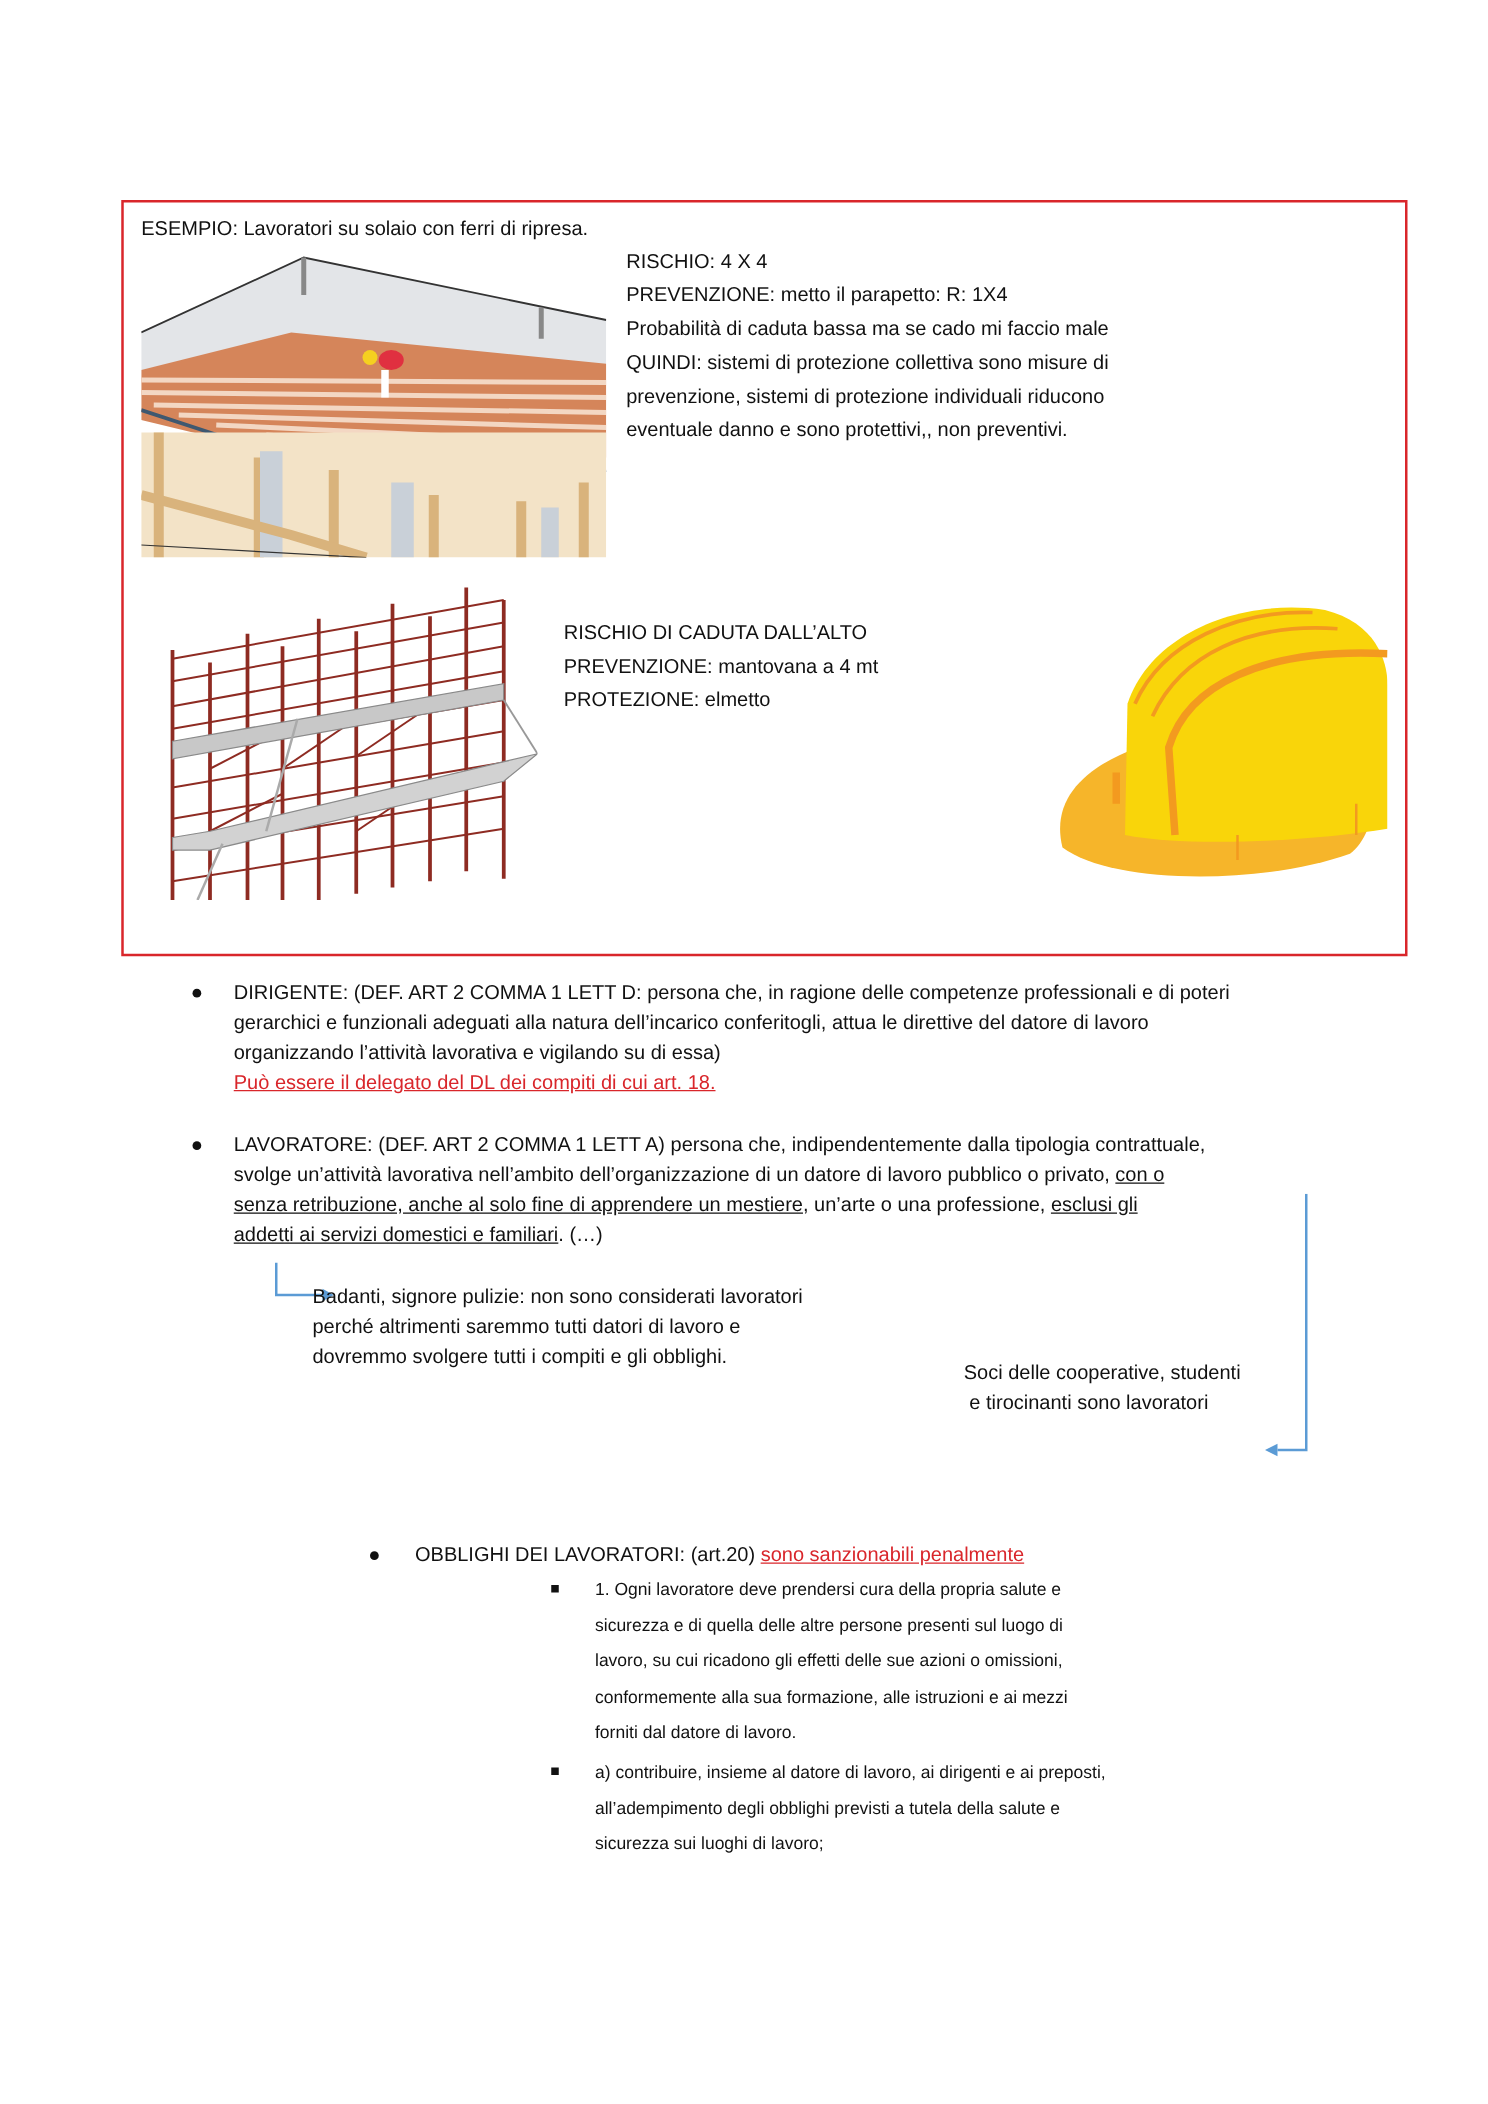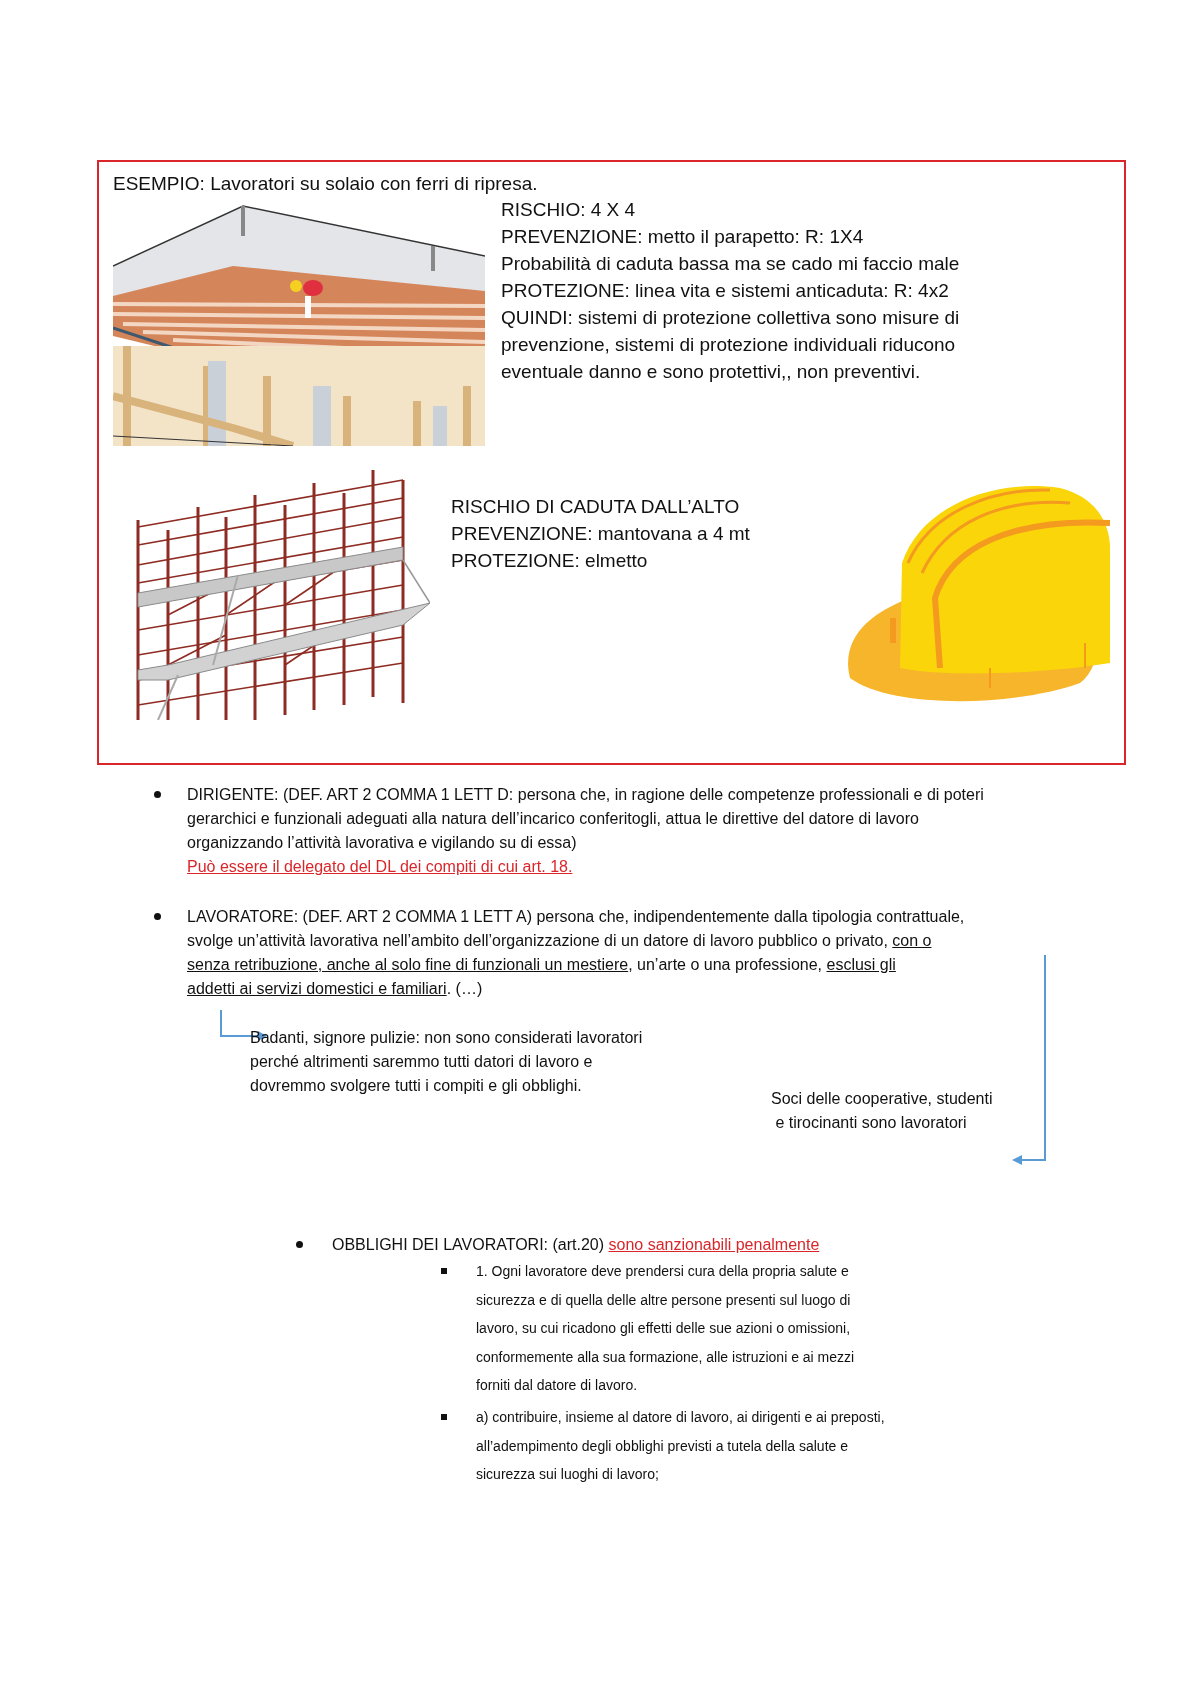--- a/index.html
+++ b/index.html
@@ -1,21 +1,21 @@
 <!DOCTYPE html>
 <html><head>
 <meta charset="utf-8">
 <style>
   html, body { margin: 0; padding: 0; background: #ffffff; }
   body { width: 1190px; height: 1683px; position: relative; overflow: hidden;
          font-family: "Liberation Sans", "DejaVu Sans", sans-serif; color: #111; }
   .abs { position: absolute; }
   .frame { position: absolute; left: 97px; top: 160px; width: 1029px; height: 605px;
            border: 2px solid #d9262b; box-sizing: border-box; }
-  .t18 { font-size: 19px; line-height: 27px; white-space: nowrap; }
+  .t18 { font-size: 16px; line-height: 27px; white-space: nowrap; }
   .t16 { font-size: 16px; line-height: 24px; white-space: nowrap; }
   .t19 { font-size: 14px; line-height: 28.5px; white-space: nowrap; }
   .red { color: #d9262b; }
   .u { text-decoration: underline; }
   .bullet { position: absolute; width: 7px; height: 7px; border-radius: 50%; background: #111; }
   .sqbullet { position: absolute; width: 6px; height: 6px; background: #111; }
   .line { display: block; }
   svg { display: block; }
 </style>
 </head>
@@ -67,21 +67,20 @@
     <circle cx="183" cy="90" r="6" fill="#f5d020"></circle>
     <ellipse cx="200" cy="92" rx="10" ry="8" fill="#e03040"></ellipse>
     <line x1="195" y1="100" x2="195" y2="122" stroke="#ffffff" stroke-width="6"></line>
   </svg>
 </div>
 
 <div class="abs t18" style="left:501px; top:196px;">
   <span class="line">RISCHIO: 4 X 4</span>
   <span class="line">PREVENZIONE: metto il parapetto: R: 1X4</span>
   <span class="line">Probabilità di caduta bassa ma se cado mi faccio male</span>
-  <span class="line">PROTEZIONE: linea vita e sistemi anticaduta: R: 4x2</span>
   <span class="line">QUINDI: sistemi di protezione collettiva sono misure di</span>
   <span class="line">prevenzione, sistemi di protezione individuali riducono</span>
   <span class="line">eventuale danno e sono protettivi,, non preventivi.</span>
 </div>
 
 <div class="abs" style="left:118px; top:465px; width:312px; height:255px;">
   <svg width="312" height="255" viewBox="0 0 312 255">
     <g stroke="#8e2b22" stroke-width="3">
       <line x1="20" y1="55" x2="20" y2="255"></line>
       <line x1="50" y1="65" x2="50" y2="255"></line>
@@ -146,21 +145,21 @@
   <span class="line">DIRIGENTE: (DEF. ART 2 COMMA 1 LETT D:  persona che, in ragione delle competenze professionali e di poteri</span>
   <span class="line">gerarchici e funzionali adeguati alla natura dell’incarico conferitogli, attua le direttive del datore di lavoro</span>
   <span class="line">organizzando l’attività lavorativa e vigilando su di essa)</span>
   <span class="line red u">Può essere il delegato del DL dei compiti di cui art. 18.</span>
 </div>
 
 <div class="bullet" style="left:154px; top:913px;"></div>
 <div class="abs t16" style="left:187px; top:905px;">
   <span class="line">LAVORATORE: (DEF. ART 2 COMMA 1 LETT A) persona che, indipendentemente dalla tipologia contrattuale,</span>
   <span class="line"><span>svolge un’attività lavorativa nell’ambito dell’organizzazione di un datore di lavoro pubblico o privato, </span><span class="u">con o</span></span>
-  <span class="line"><span class="u">senza retribuzione, anche al solo fine di funzionali un mestiere</span><span>, un’arte o una professione, </span><span class="u">esclusi gli</span></span>
+  <span class="line"><span class="u">senza retribuzione, anche al solo fine di apprendere un mestiere</span><span>, un’arte o una professione, </span><span class="u">esclusi gli</span></span>
   <span class="line"><span class="u">addetti ai servizi domestici e familiari</span><span>. (…)</span></span>
 </div>
 
 <div class="abs" style="left:218px; top:1010px; width:50px; height:32px;">
   <svg width="50" height="32" viewBox="0 0 50 32">
     <polyline points="3,0 3,26 40,26" fill="none" stroke="#5b9bd5" stroke-width="2"></polyline>
     <polygon points="40,21 49,26 40,31" fill="#5b9bd5"></polygon>
   </svg>
 </div>
 <div class="abs t16" style="left:250px; top:1026px;">

